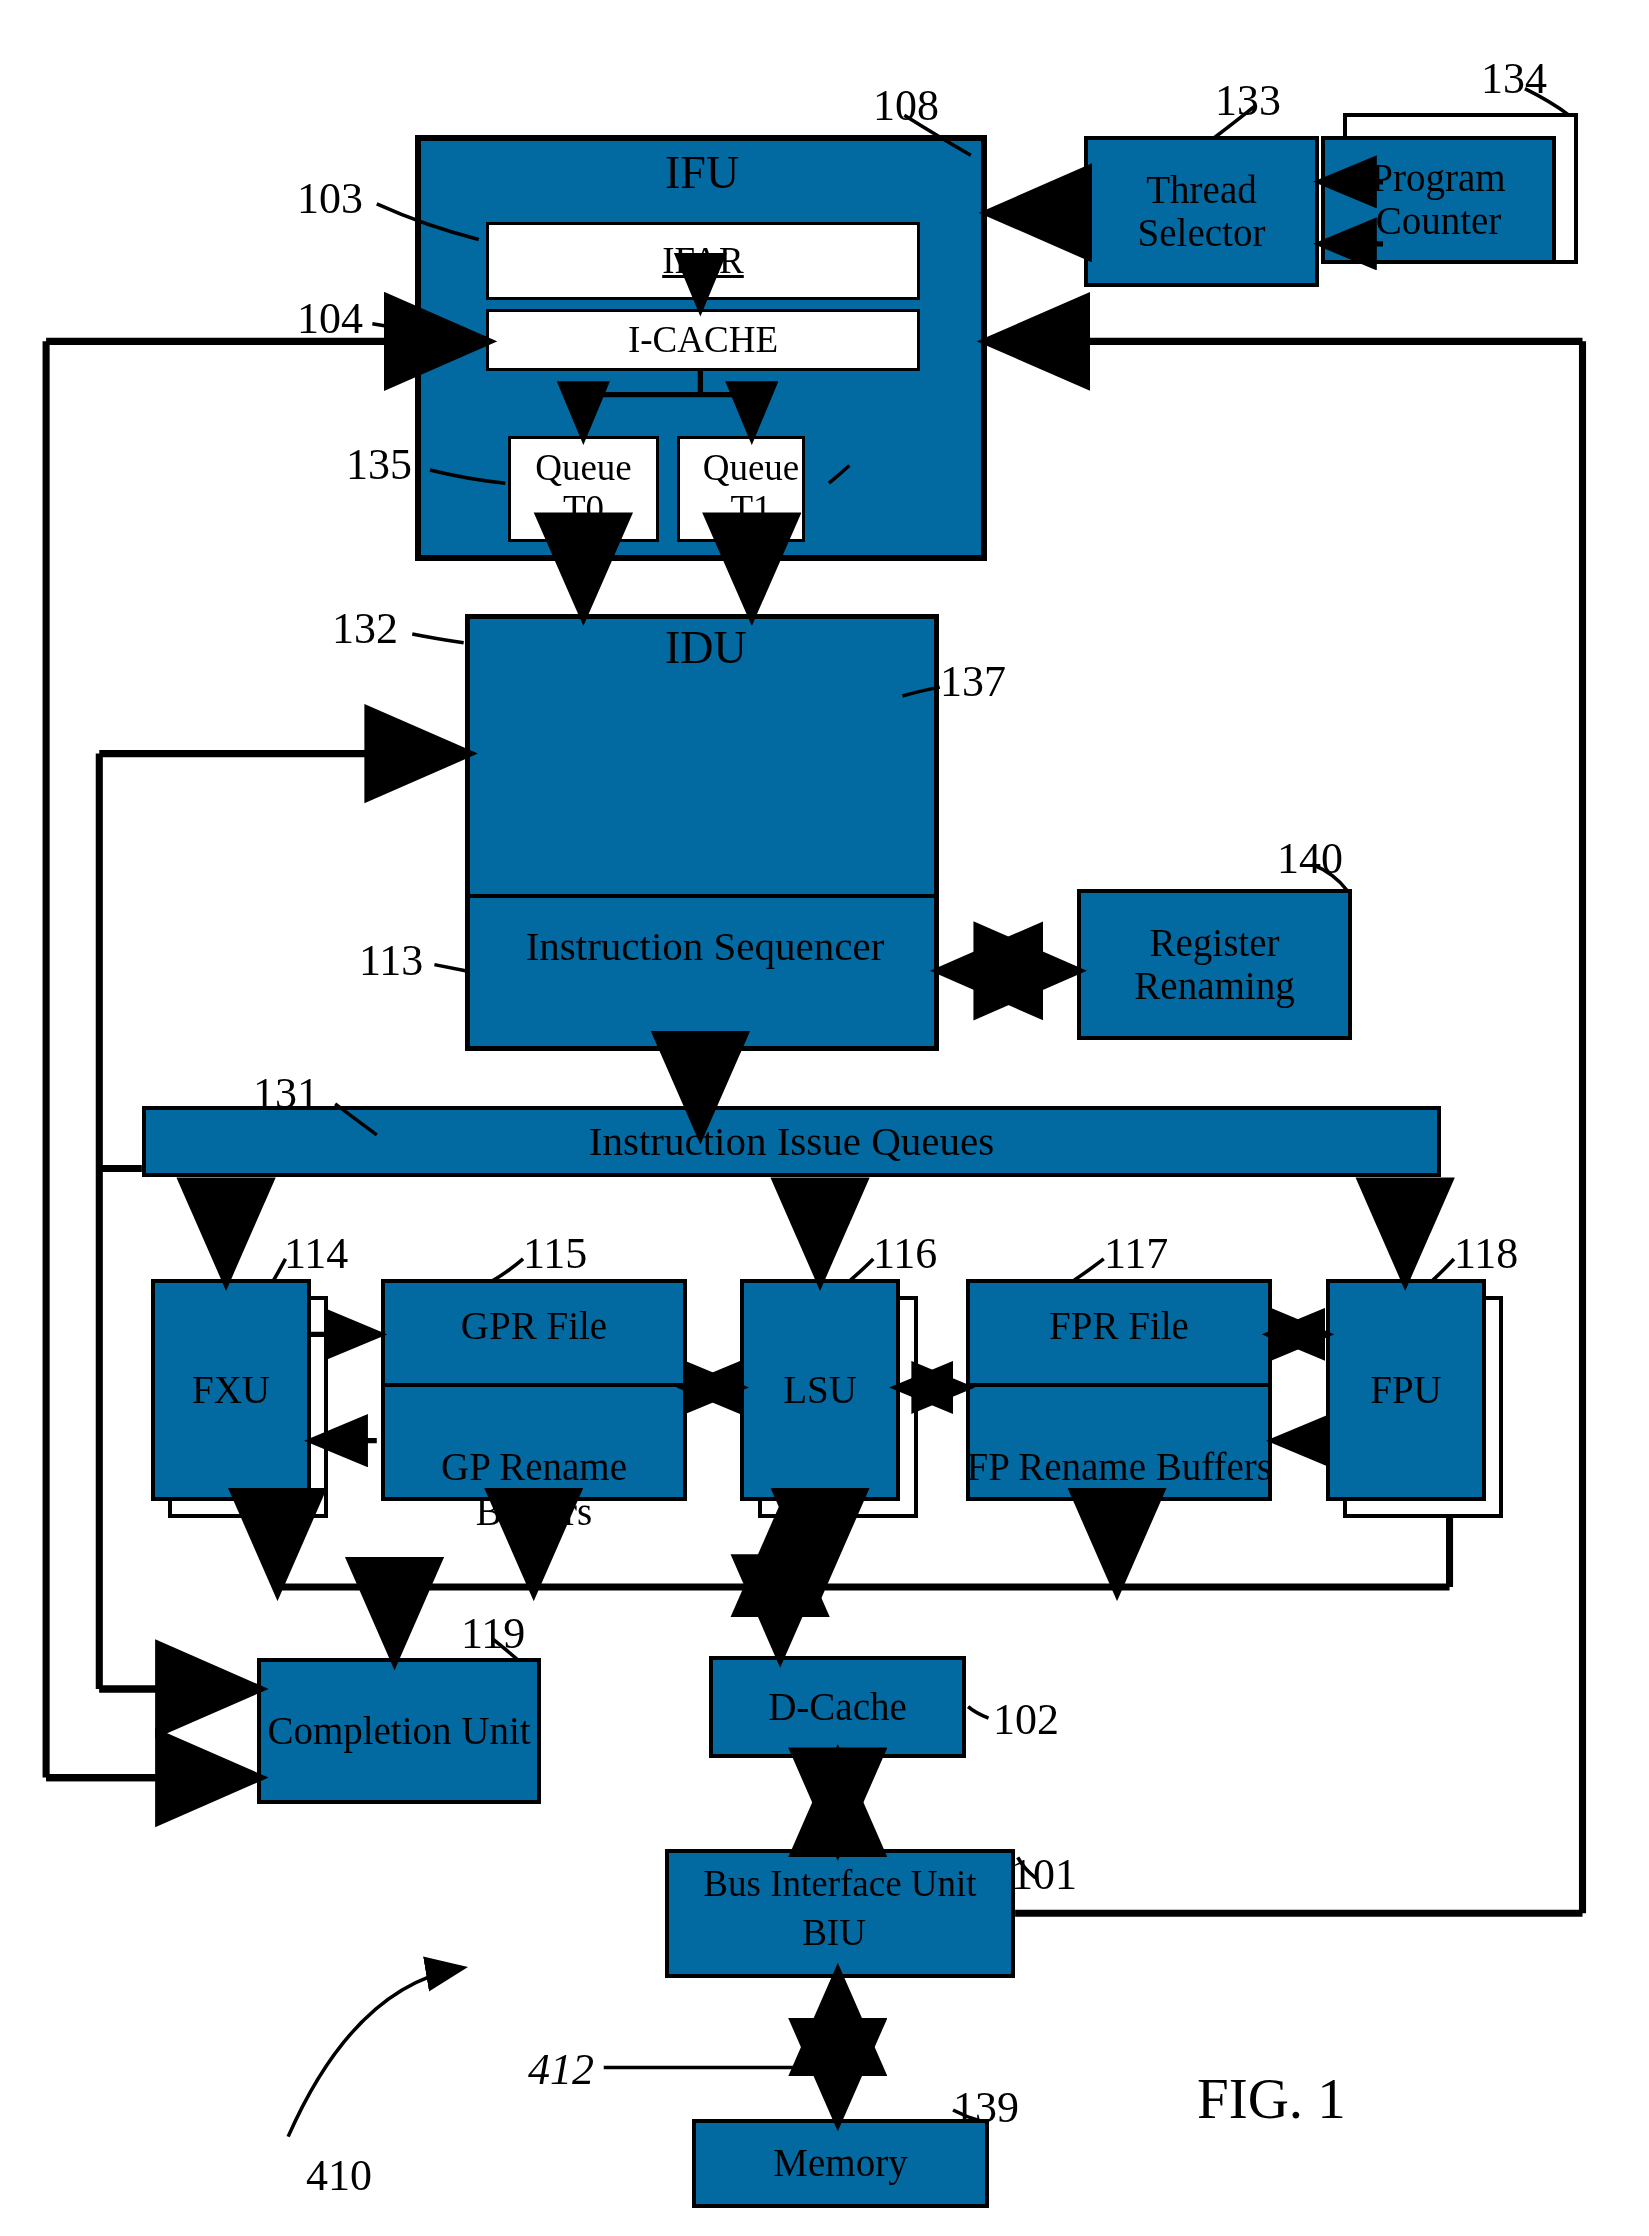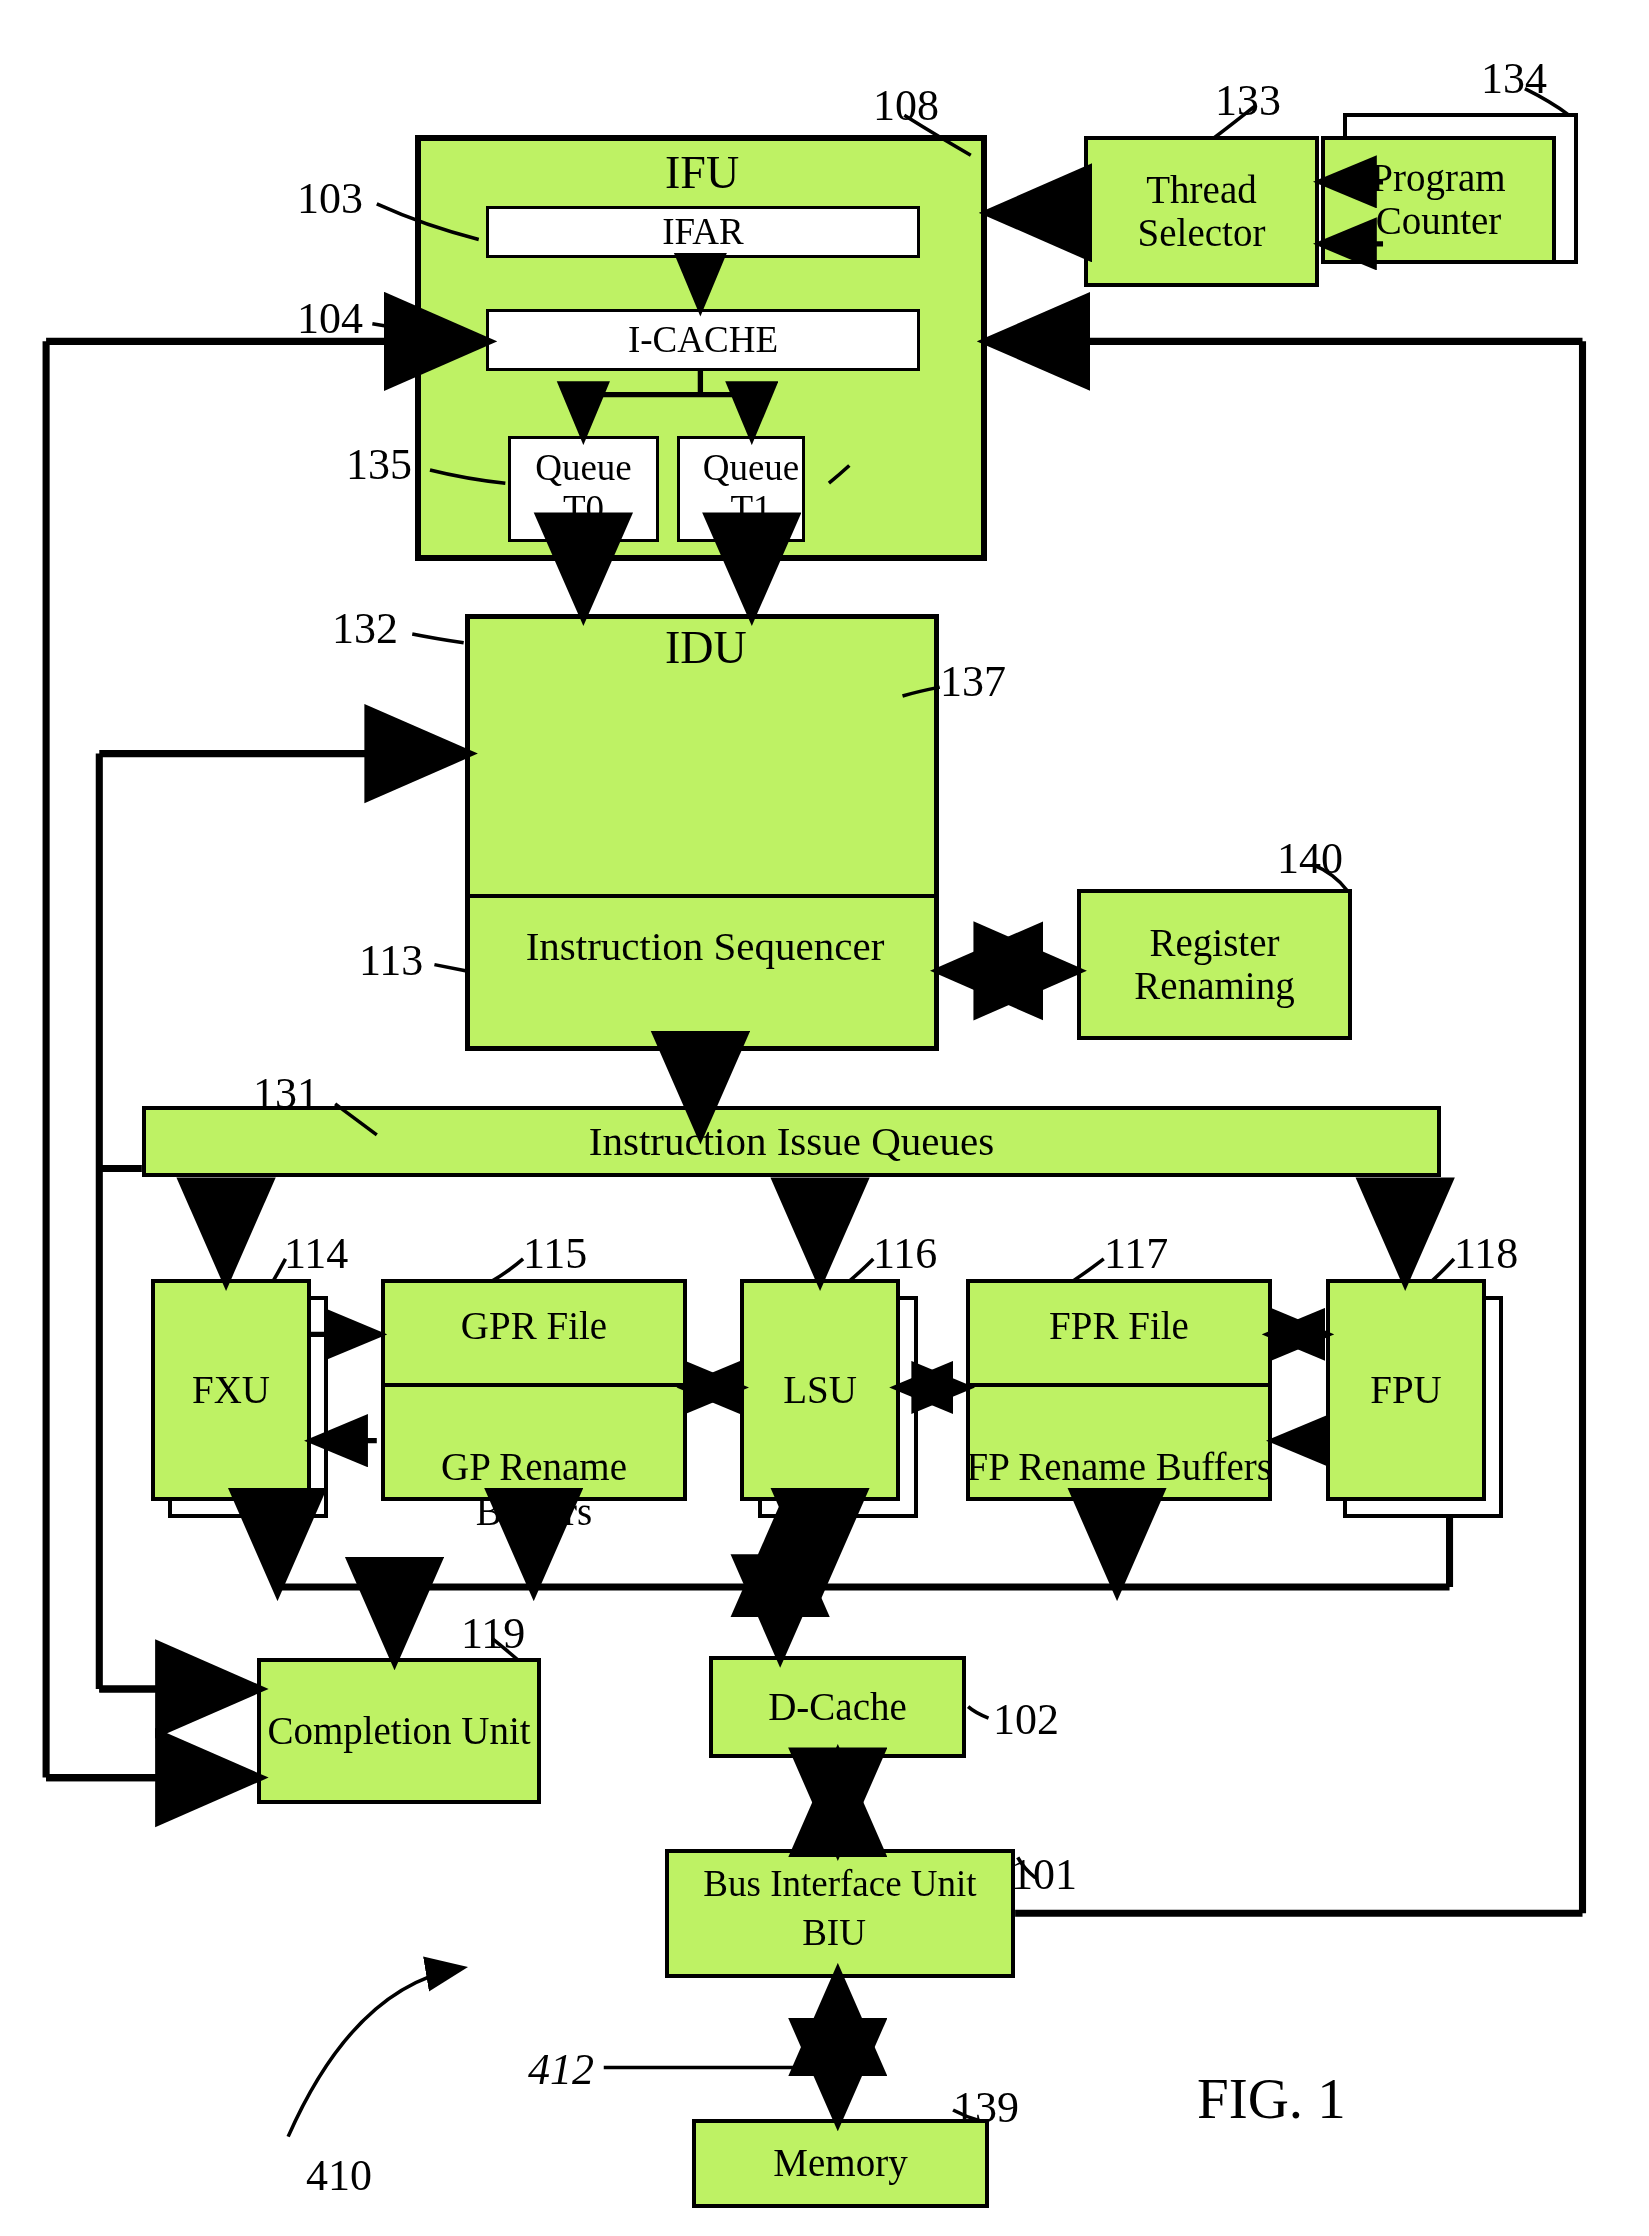--- a/index.html
+++ b/index.html
@@ -15,21 +15,21 @@
     height: 2236px;
   }
   .box {
     position: absolute;
     border: 4.4px solid #000;
     box-sizing: border-box;
     display: flex;
     align-items: center;
     justify-content: center;
     text-align: center;
-    background: #bef264;
+    background: #0369a1;
     font-family: "Times New Roman", serif;
     font-size: 41px;
     line-height: 1.1;
   }
   .stack-behind {
     position: absolute;
     border: 4.4px solid #000;
     box-sizing: border-box;
     background: #fff;
   }
@@ -99,21 +99,21 @@
 <div class="label" style="left:993px; top:1694px;">102</div>
 <div class="label" style="left:1011px; top:1849px;">101</div>
 <div class="label" style="left:528px; top:2044px;font-style:italic;">412</div>
 <div class="label" style="left:953px; top:2082px;">139</div>
 <div class="label" style="left:306px; top:2150px;">410</div>
 
 <div class="fig" style="left:1197px; top:2066px;">FIG. 1</div>
 
 <div class="box" style="left:415px; top:135px; width:572px; height:426px; border-width:6.2px;"></div>
 <div class="bigtitle" style="left:665px; top:146px;">IFU</div>
-<div class="thinbox" style="left:486px; top:206px; width:434px; height:52px;">IFAR</div>
+<div class="thinbox" style="left:486px; top:222px; width:434px; height:78px;text-decoration:underline;">IFAR</div>
 <div class="thinbox" style="left:486px; top:309px; width:434px; height:62px;">I-CACHE</div>
 <div class="thinbox" style="left:508px; top:436px; width:151px; height:106px; white-space:pre-line;">Queue T0</div>
 <div class="thinbox" style="left:677px; top:436px; width:128px; height:106px; white-space:pre-line;padding-left:20px;">Queue T1</div>
 
 <div class="stack-behind" style="left:1343px; top:113px; width:235px; height:151px;"></div>
 <div class="box" style="left:1321px; top:136px; width:235px; height:128px; white-space:pre-line; font-size:39px;">Program Counter</div>
 <div class="box" style="left:1084px; top:136px; width:235px; height:151px; white-space:pre-line; font-size:39px;">Thread Selector</div>
 
 <div class="box" style="left:465px; top:614px; width:474px; height:437px; border-width:5.3px;"></div>
 <div class="bigtitle" style="left:665px; top:621px;">IDU</div>

